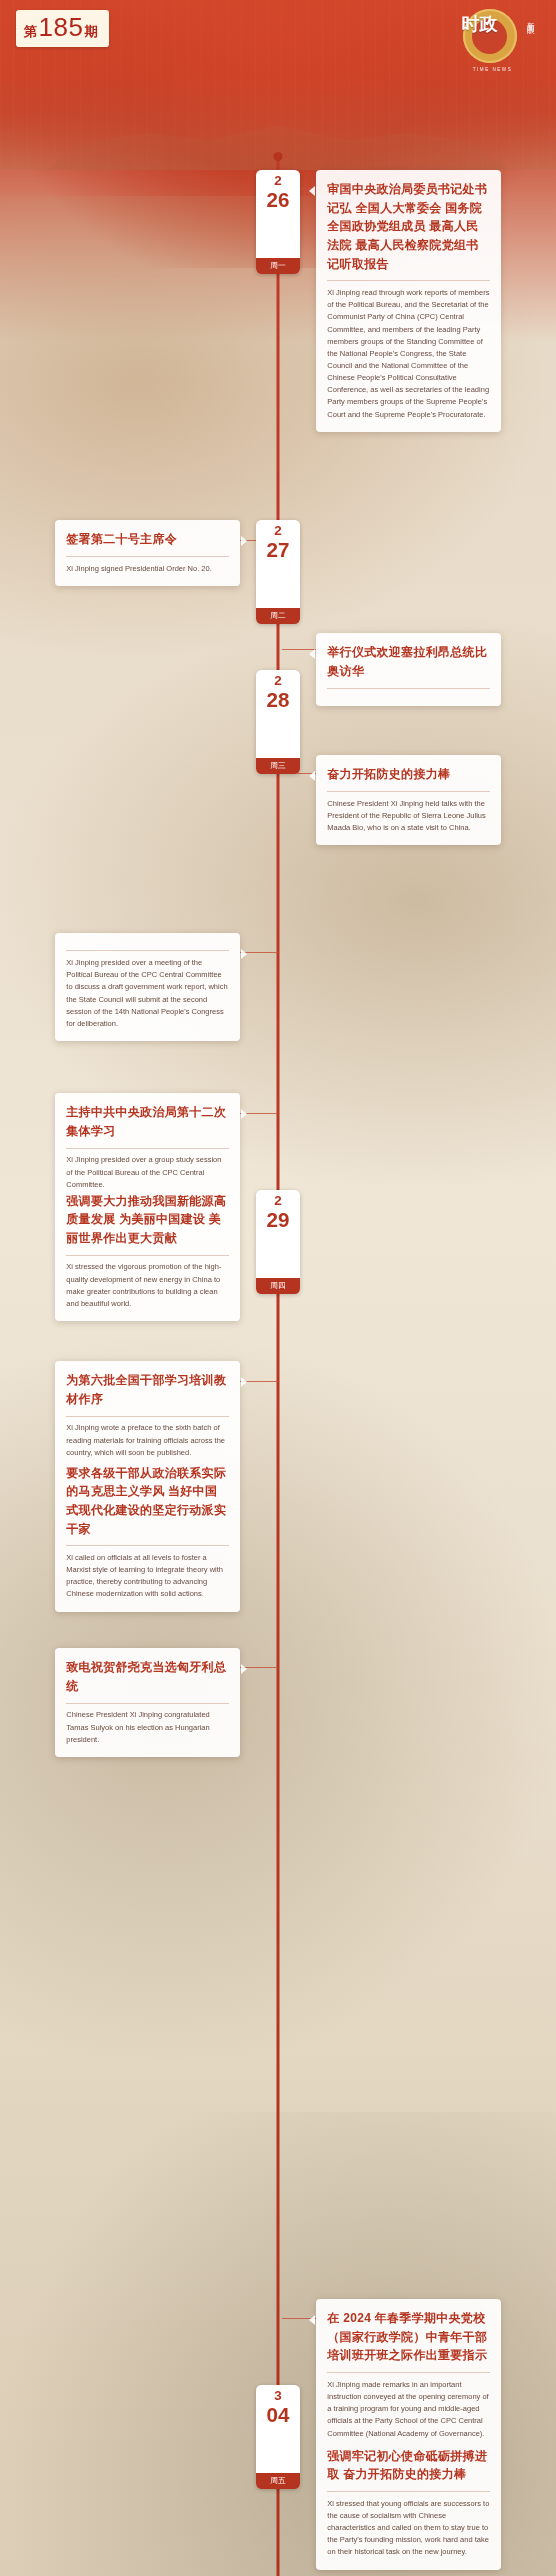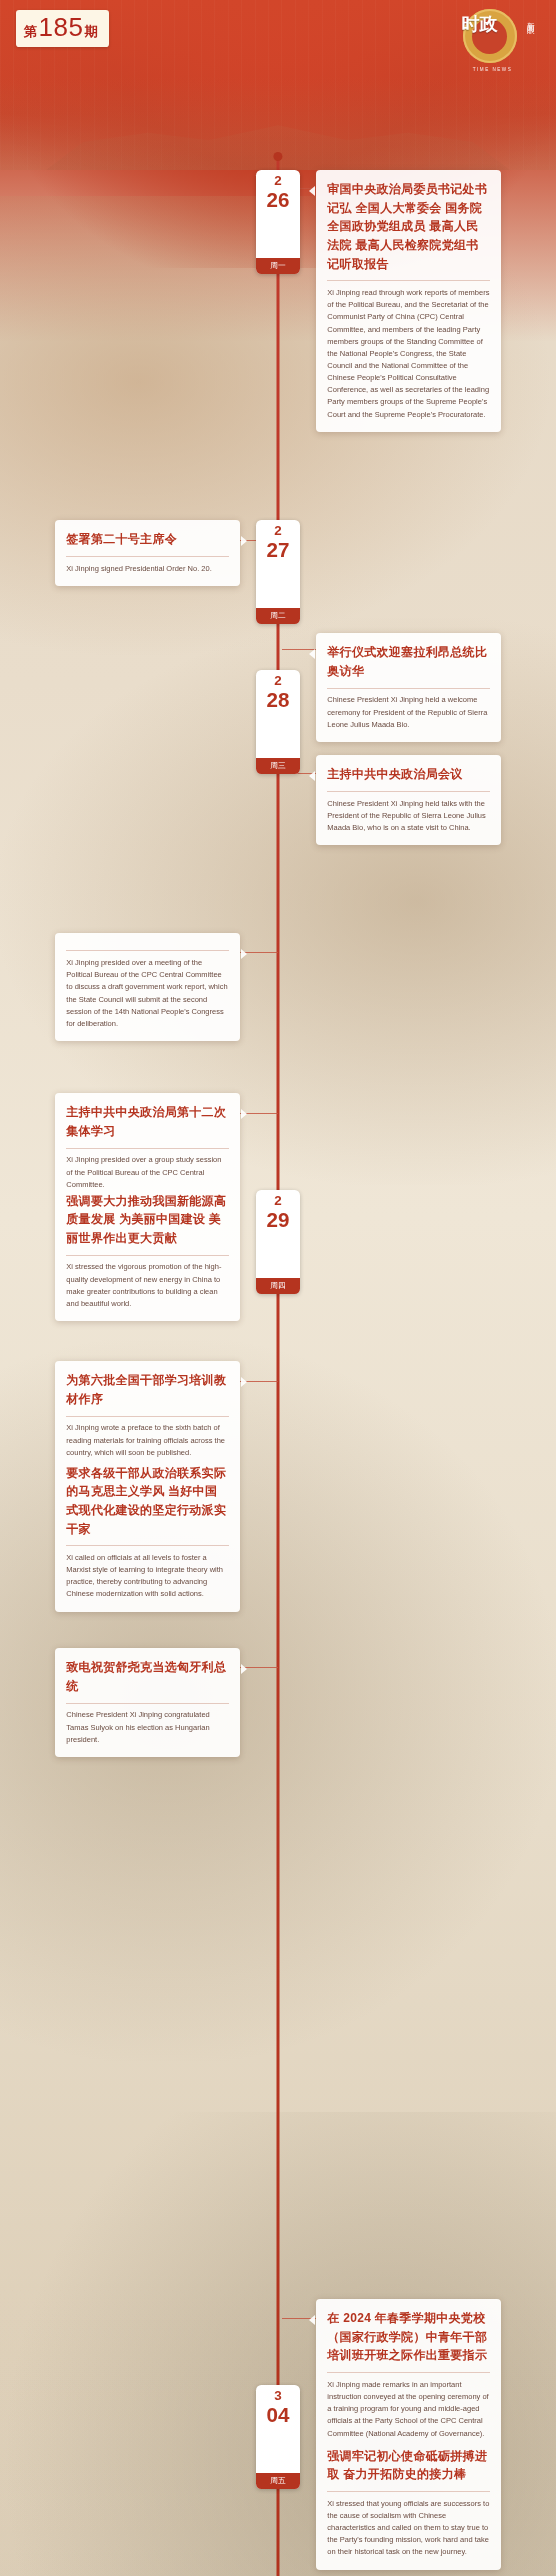--- a/index.html
+++ b/index.html
@@ -217,27 +217,26 @@
   <div class="date" style="top:670px;">
     <span class="m">2</span>
     <span class="d">28</span>
     <span class="wk">周三</span>
   </div>
   <div class="conn" style="left:282px;top:649px;width:34px;"></div>
   <div class="card right" style="top:633px;">
     <div class="arrow"></div>
     <div class="zh">举行仪式欢迎塞拉利昂总统比奥访华</div>
     <div class="rule"></div>
-    <div class="en">Chinese President Xi Jinping held a welcome ceremony for President of the Republic of Sierra Leone Julius Maada Bio.</div>
   </div>
 
   <div class="conn" style="left:282px;top:773px;width:34px;"></div>
   <div class="card right" style="top:755px;">
     <div class="arrow"></div>
-    <div class="zh">主持中共中央政治局会议</div>
+    <div class="zh">奋力开拓防史的接力棒</div>
     <div class="rule"></div>
     <div class="en">Chinese President Xi Jinping held talks with the President of the Republic of Sierra Leone Julius Maada Bio, who is on a state visit to China.</div>
   </div>
 
   <div class="date" style="top:1190px;">
     <span class="m">2</span>
     <span class="d">29</span>
     <span class="wk">周四</span>
   </div>
 

